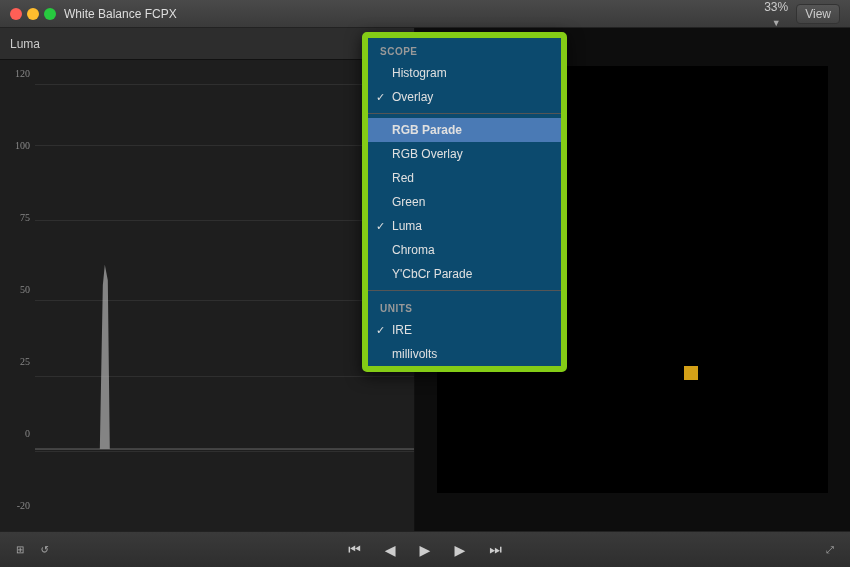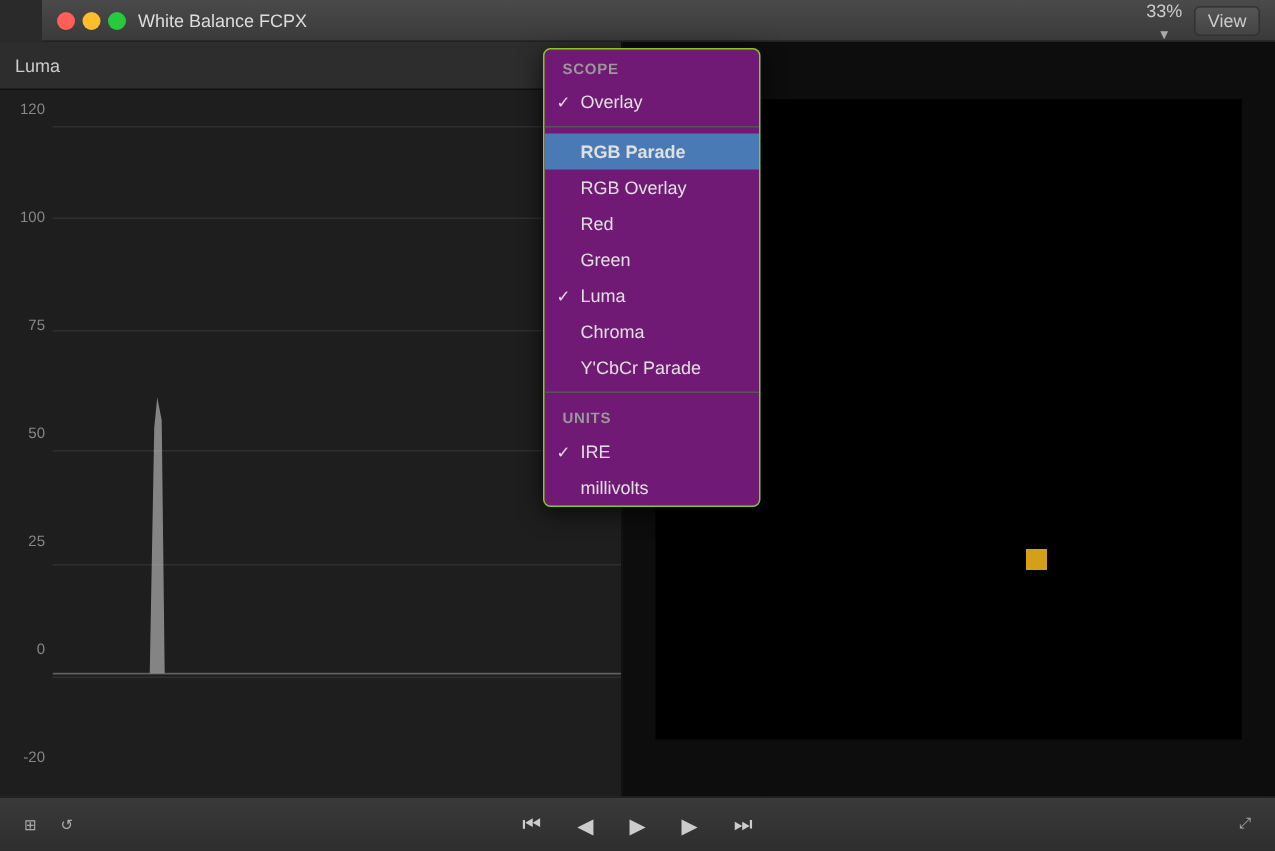--- a/index.html
+++ b/index.html
@@ -14,21 +14,20 @@
 
     
     .title-bar {
       height: 28px;
       background: linear-gradient(to bottom, #4a4a4a, #3a3a3a);
       display: flex;
       align-items: center;
       justify-content: space-between;
       padding: 0 10px;
       border-bottom: 1px solid #222;
-      margin-left: 28px;
     }
     .title-bar-left {
       display: flex;
       align-items: center;
       gap: 8px;
     }
     .traffic-lights {
       display: flex;
       gap: 5px;
     }
@@ -130,20 +129,21 @@
     .y-axis {
       position: absolute;
       left: 0;
       top: 0;
       width: 35px;
       height: 100%;
       display: flex;
       flex-direction: column;
       justify-content: space-between;
       padding: 8px 0 20px 0;
+      font-family: Liberation Serif, serif;
     }
     .y-label {
       color: #888;
       font-size: 10px;
       text-align: right;
       padding-right: 5px;
     }
     .graph-area {
       position: absolute;
       left: 35px;
@@ -193,23 +193,23 @@
       width: 14px;
       height: 14px;
       background: #d4a017;
     }
 
     
     .dropdown-menu {
       position: absolute;
       top: 32px;
       left: 362px;
-      width: 145px;
-      background: #701a75;
-      border: 1px solid #84cc16;
+      width: 205px;
+      background: #0c4a6e;
+      border: 6px solid #84cc16;
       border-radius: 5px;
       box-shadow: 0 4px 16px rgba(0,0,0,0.7);
       z-index: 100;
       overflow: hidden;
     }
     .menu-section-header {
       color: #999;
       font-size: 10px;
       font-weight: bold;
       padding: 8px 12px 4px 12px;
@@ -345,20 +345,23 @@
       <div class="yellow-square"></div>
     </div>
   </div>
 
 </div>
 
 <div class="dropdown-menu">
 
   <div class="menu-section-header">SCOPE</div>
   <div class="menu-item">
+    <span>Histogram</span>
+  </div>
+  <div class="menu-item">
     <span class="check">✓</span>
     <span>Overlay</span>
   </div>
 
   <div class="menu-divider"></div>
 
   <div class="menu-item active-highlight">
     <span>RGB Parade</span>
   </div>
   <div class="menu-item">

